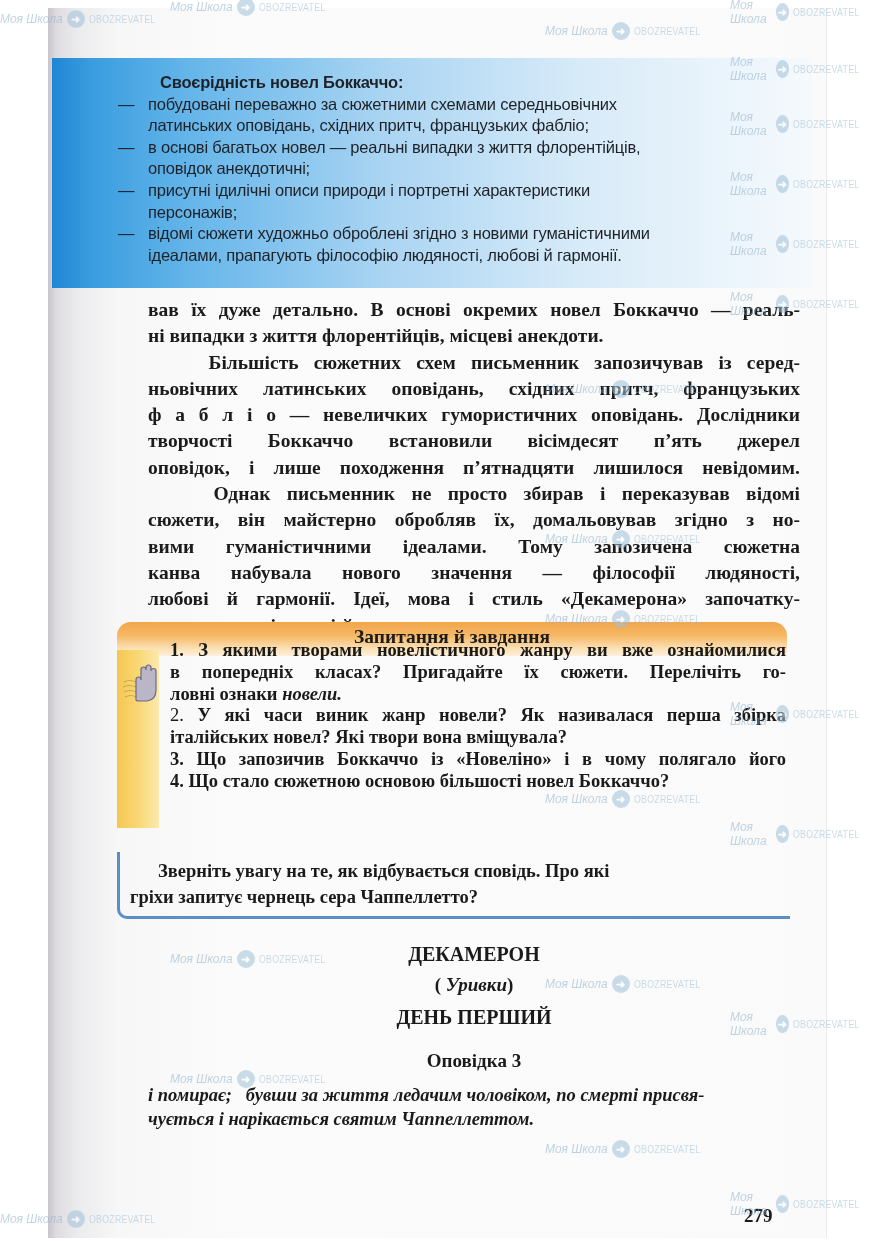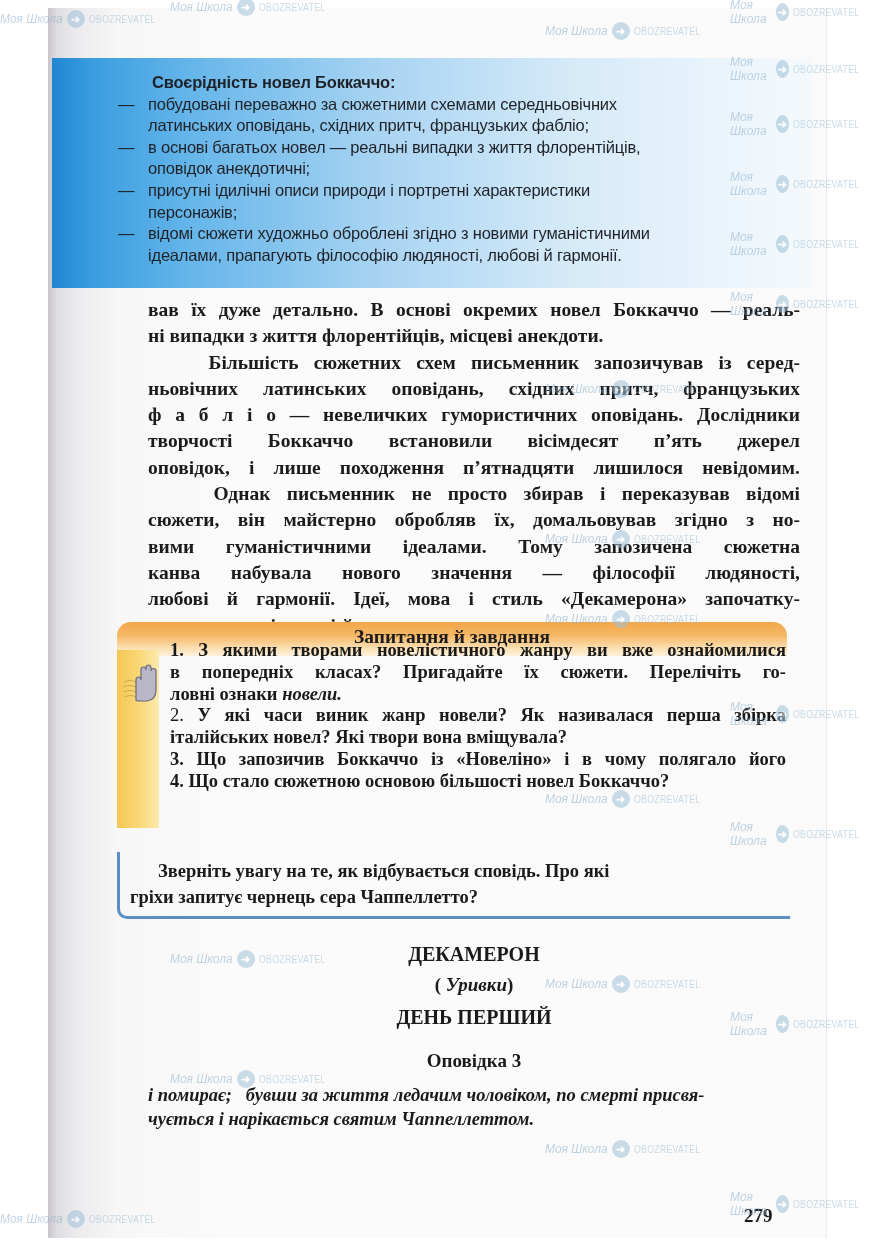--- a/index.html
+++ b/index.html
@@ -21,21 +21,21 @@
     
     .infobox {
       position: absolute; left: 52px; top: 58px; width: 760px; height: 230px;
       background: linear-gradient(90deg, #1f86d2 0px, #3a9ddf 40px, #66b6ea 140px, #a9d4f2 330px, #d6eaf8 520px, #eef6fc 700px, #f5f9fc 760px);
     }
     .infobox .inner {
       position: absolute; left: 96px; top: 14px; width: 640px;
       font-family: "Liberation Sans", sans-serif; font-size: 16.5px; line-height: 21.6px;
       color: #1e2228; letter-spacing: -0.2px;
     }
-    .infobox .title { font-weight: bold; margin-left: 4px; }
+    .infobox .title { font-weight: bold; margin-left: 12px; }
     .infobox .item { position: relative; padding-left: 0; }
     .infobox .dash { position: absolute; left: -30px; top: 0; }
     
     .body-text {
       position: absolute; left: 148px; top: 297px; width: 652px;
       font-size: 19.5px; line-height: 26.3px; font-weight: bold; text-align: justify;
       color: #1b1b1b;
     }
     .body-text p { margin: 0; }
     .spaced { letter-spacing: 6px; }

